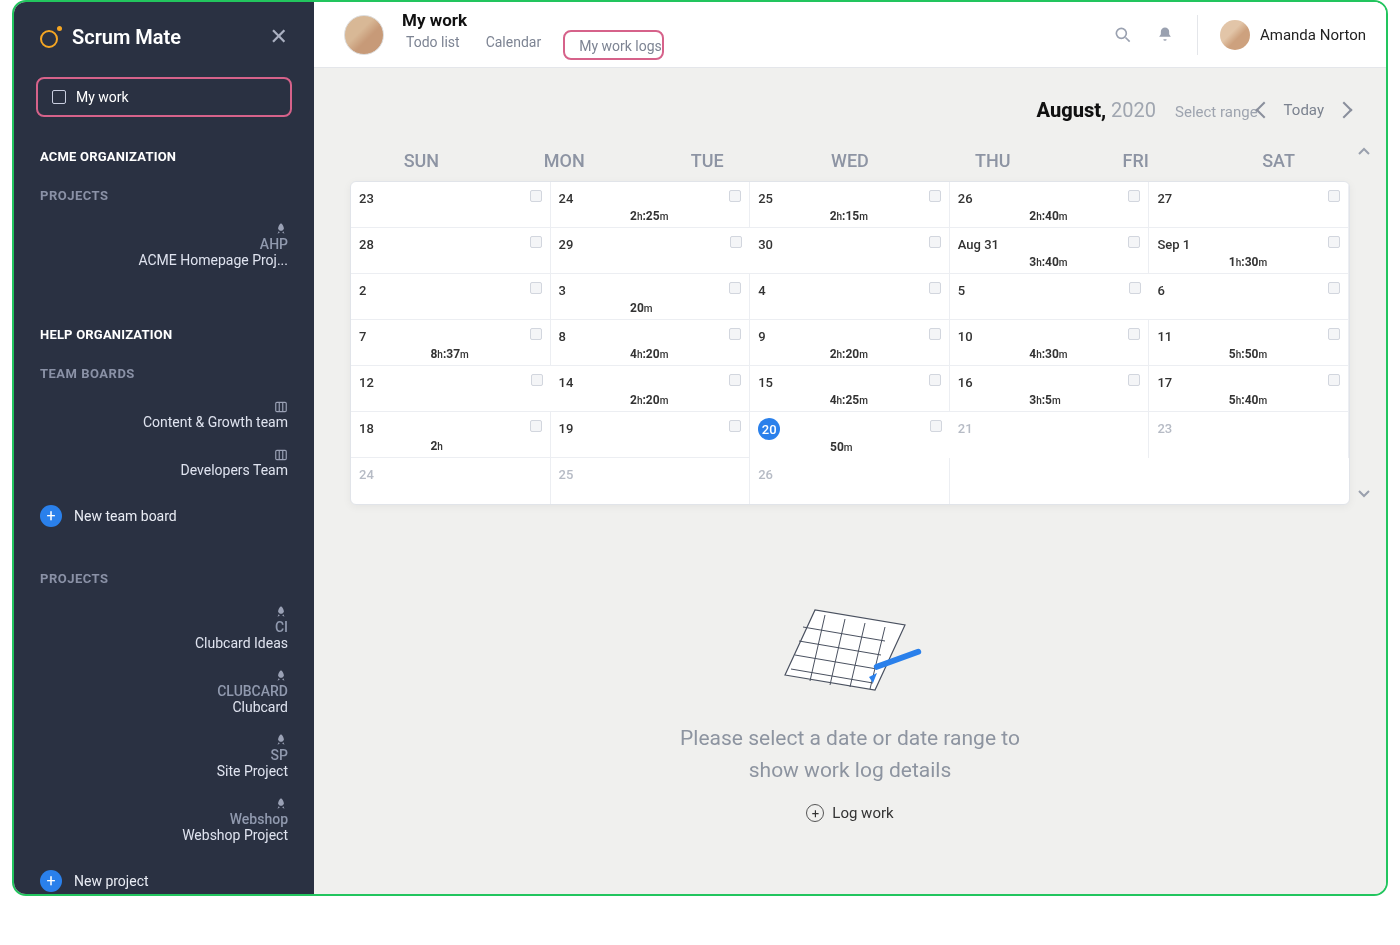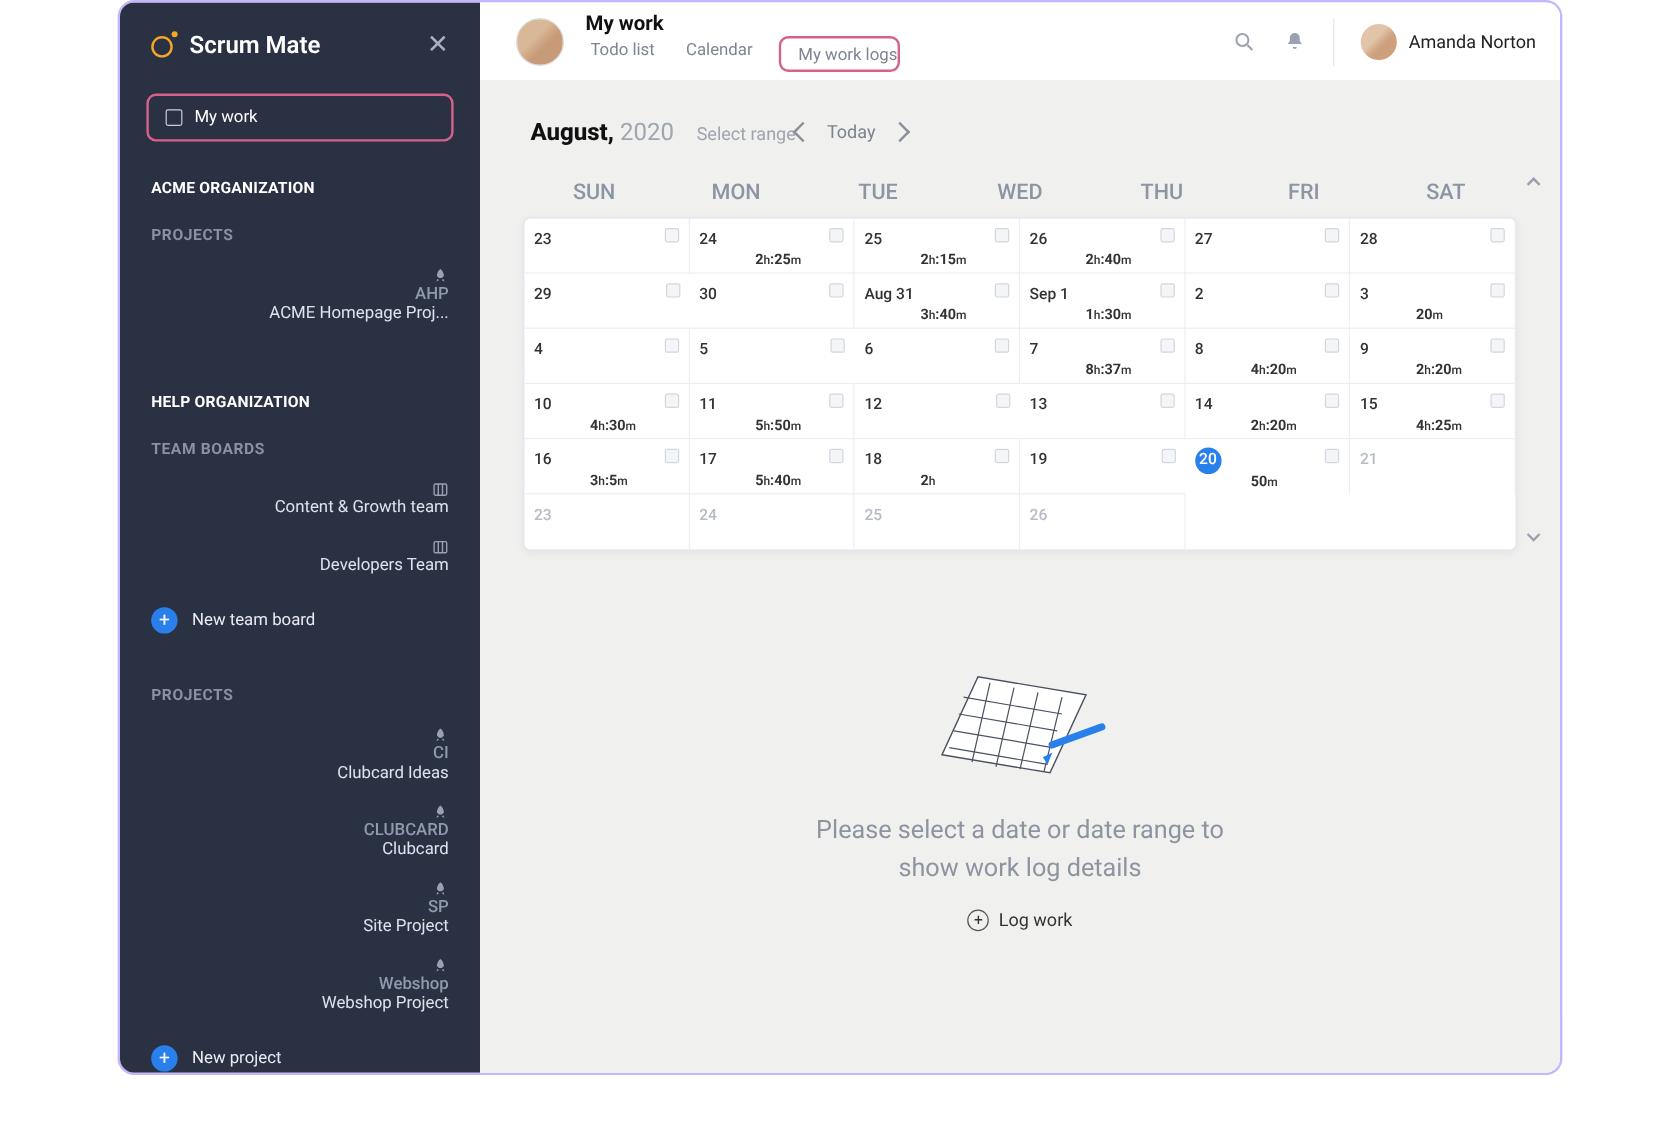--- a/index.html
+++ b/index.html
@@ -1,18 +1,18 @@
 <!DOCTYPE html>
 <html><head>
 <meta charset="utf-8">
 <style>
 * { margin:0; padding:0; box-sizing:border-box; font-family: -apple-system, BlinkMacSystemFont, "Segoe UI", Roboto, sans-serif; }
 body { background:#fff; }
 .app {
-  width:1204px; height:896px; margin:0 auto; border:2px solid #c4b5fd; border-radius:14px;
+  width:1376px; height:896px; margin:0 auto; border:2px solid #22c55e; border-radius:14px;
   overflow:hidden; display:flex; background:#fff;
 }
 
 .sidebar {
   width:300px; background:#2a3142; color:#e9ecf4; display:flex; flex-direction:column;
   padding:0; position:relative;
 }
 .side-top { display:flex; align-items:center; justify-content:space-between; padding:22px 26px 18px 26px;}
 .logo { display:flex; align-items:center; gap:10px; font-size:20px; font-weight:600; color:#fff;}
 .logo-icon { width:22px; height:22px; position:relative;}
@@ -46,38 +46,38 @@
 .tb-title-wrap { display:flex; flex-direction:column;}
 .tb-title { font-size:17px; font-weight:700; color:#111; margin-bottom:2px;}
 .tabs { display:flex; align-items:flex-end; gap:18px; font-size:14px; color:#7d8493;}
 .tab { padding:2px 4px 10px 4px; cursor:pointer;}
 .tab.active-wrap { border:2px solid #d6628a; border-radius:8px; padding:6px 0 4px 14px; margin-top:-4px;}
 .tb-right { display:flex; align-items:center; gap:22px; color:#9aa1b0;}
 .tb-right .ic { width:20px; height:20px; cursor:pointer;}
 .user { display:flex; align-items:center; gap:10px; color:#222; font-size:15px; border-left:1px solid #e4e6ea; padding-left:22px; height:40px;}
 .user .uavatar { width:30px; height:30px; border-radius:50%; background:linear-gradient(135deg,#e2c5a8 40%,#cda17e 60%);}
 
-.toolbar { display:flex; align-items:center; justify-content:flex-start; padding:30px 36px 18px 42px; background:#f0f0ee;}
+.toolbar { display:flex; align-items:center; justify-content:flex-end; padding:30px 36px 18px 42px; background:#f0f0ee;}
 .period { font-size:20px; color:#111;}
 .period b { font-weight:800;}
 .period .year { color:#a0a6b0; font-weight:400;}
 .select-range { color:#9ea4af; font-size:15px; margin-left:14px; cursor:pointer;}
 .today-nav { display:flex; align-items:center; gap:14px; color:#7b828f; font-size:15px;}
 .chev { width:12px; height:12px; border-right:2px solid #8a8f9c; border-bottom:2px solid #8a8f9c; display:inline-block;}
 .chev.left { transform:rotate(135deg);}
 .chev.right { transform:rotate(-45deg);}
 
 .cal-wrap { position:relative; margin:0 36px;}
 .cal {
   background:#fff; border:1px solid #e1e4e9; border-radius:6px; overflow:hidden;
   box-shadow:0 2px 8px rgba(0,0,0,.05);
 }
 .dow { display:grid; grid-template-columns:repeat(7,1fr); background:#f0f0ee; border:none;}
 .dow div { text-align:center; font-size:18px; color:#8d94a3; font-weight:500; padding:10px 0;}
-.grid { display:grid; grid-template-columns:repeat(6,1fr);}
+.grid { display:grid; grid-template-columns:repeat(5,1fr);}
 .cell {
   border-right:1px solid #eceef2; border-bottom:1px solid #eceef2; min-height:46px; position:relative;
   padding:6px 8px; cursor:pointer;
 }
 .cell:nth-child(7n){ border-right:none;}
 .cell .num { font-size:13px; color:#333; font-weight:500;}
 .cell.dim .num { color:#b6bbc5;}
 .cell .dur { position:absolute; bottom:4px; left:40%; font-size:12px; color:#333; font-weight:700;}
 .cell .dur .u { font-size:10px; font-weight:500;}
 .cell .chk { position:absolute; top:8px; right:8px; width:12px; height:12px; border:1px solid #d2d6de; border-radius:2px; background:#f4f5f7;}
@@ -348,25 +348,20 @@
          <span class="chk"></span>
          <span class="dur">4<span class="u">h</span>:30<span class="u">m</span></span>
        </div>
             <div class="cell">
          <span class="num">11</span>
          <span class="chk"></span>
          <span class="dur">5<span class="u">h</span>:50<span class="u">m</span></span>
        </div>
             <div class="cell">
          <span class="num">12</span>
-         <span class="chk"></span>
-         
-       </div>
-            <div class="cell">
-         <span class="num">13</span>
          <span class="chk"></span>
          
        </div>
             <div class="cell">
          <span class="num">14</span>
          <span class="chk"></span>
          <span class="dur">2<span class="u">h</span>:20<span class="u">m</span></span>
        </div>
             <div class="cell">
          <span class="num">15</span>

